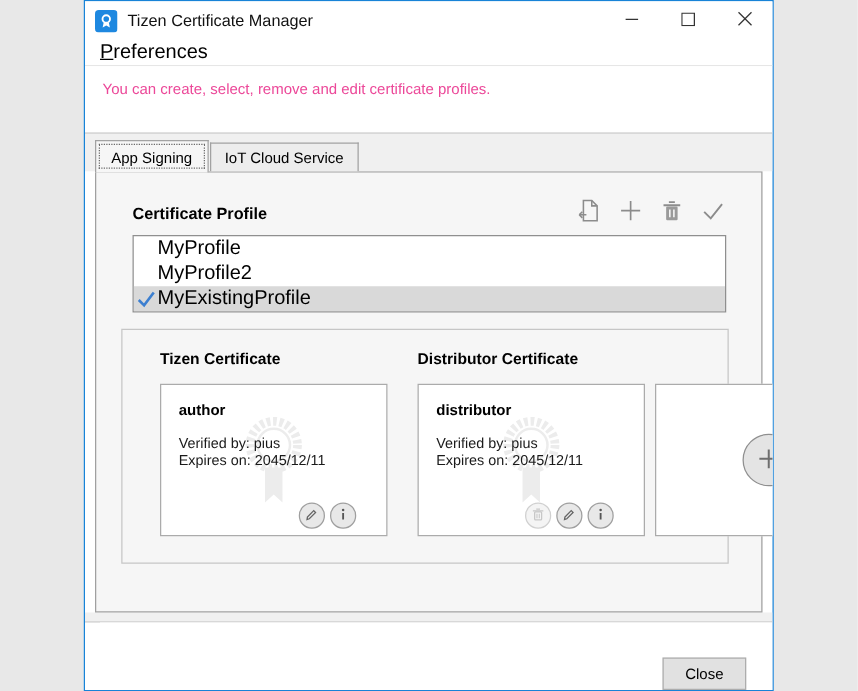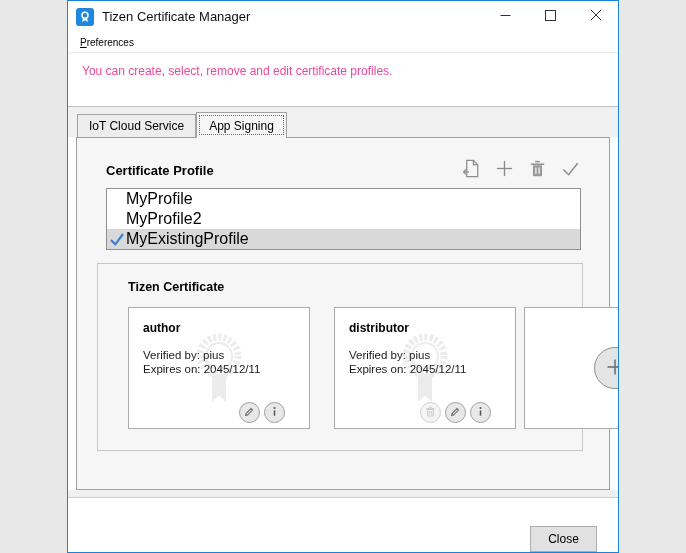--- a/index.html
+++ b/index.html
@@ -14,21 +14,21 @@
 
   
   .titlebar { height:31px; display:flex; align-items:center; padding-left:8px; background:#fff; }
   .app-icon { width:18px; height:18px; margin-right:8px; flex:0 0 auto; }
   .title-text { font-size:13px; color:#111; }
   .win-controls { margin-left:auto; display:flex; height:31px; }
   .win-btn { width:45px; height:31px; display:flex; align-items:center; justify-content:center; background:transparent; border:none; cursor:default; }
 
   
   .menubar { height:21px; border-bottom:1px solid #e6e6e6; display:flex; align-items:center; background:#fff; padding-left:6px; }
-  .menu-item { font-size:10px; color:#000; padding:2px 6px; }
+  .menu-item { font-size:16px; color:#000; padding:2px 6px; }
   .menu-item u { text-decoration:underline; }
 
   
   .desc { height:54px; border-bottom:1px solid #c2c2c2; background:#fff; padding:11px 0 0 14px; }
   .desc div { font-size:12px; color:#ec4899; line-height:15px; }
 
   
   .tabstrip { height:30px; background:#f0f0f0; display:flex; align-items:flex-end; padding-left:8px; position:relative; z-index:3; }
   .tab { font-size:12px; color:#000; border:1px solid #a2a2a2; border-bottom:none; position:relative; white-space:nowrap; }
   .tab.active { background:#f6f6f6; padding:6px 12px 5px 12px; margin-bottom:-1px; z-index:4; }
@@ -113,22 +113,22 @@
 
   <div class="menubar">
     <span class="menu-item"><u>P</u><span>references</span></span>
   </div>
 
   <div class="desc">
     <div>You can create, select, remove and edit certificate profiles.</div>
   </div>
 
   <div class="tabstrip">
+    <div class="tab active">App Signing</div>
     <div class="tab inactive">IoT Cloud Service</div>
-    <div class="tab active">App Signing</div>
   </div>
 
   <div class="tabpanel">
 
     <div class="profile-header">
       <span class="profile-title">Certificate Profile</span>
       <div class="toolbar">
         <button class="tool-btn">
           <span>
             <svg width="21" height="21" viewBox="0 0 22 22">
@@ -179,20 +179,21 @@
           <svg width="16" height="16" viewBox="0 0 16 16">
             <path d="M2 9 l4.3 4.3 L14 3" fill="none" stroke="#3c7fd0" stroke-width="2.1"></path>
           </svg>
         </span>
         <span>MyExistingProfile</span>
       </div>
     </div>
 
     <div class="groupbox">
       <span class="sec-title author">Tizen Certificate</span>
+      <span class="sec-title distributor">Distributor Certificate</span>
 
       <div class="card author-card">
         <span class="watermark">
           <svg width="50" height="74" viewBox="0 0 50 74">
             <circle cx="25" cy="24" r="19" fill="none" stroke="#ececec" stroke-width="7" stroke-dasharray="3 2.2"></circle>
             <circle cx="25" cy="24" r="13" fill="none" stroke="#ececec" stroke-width="2"></circle>
             <path d="M18 42 h14 v28 l-7 -6.5 l-7 6.5 Z" fill="#ececec"></path>
           </svg>
         </span>
         <div class="card-name">author</div>

